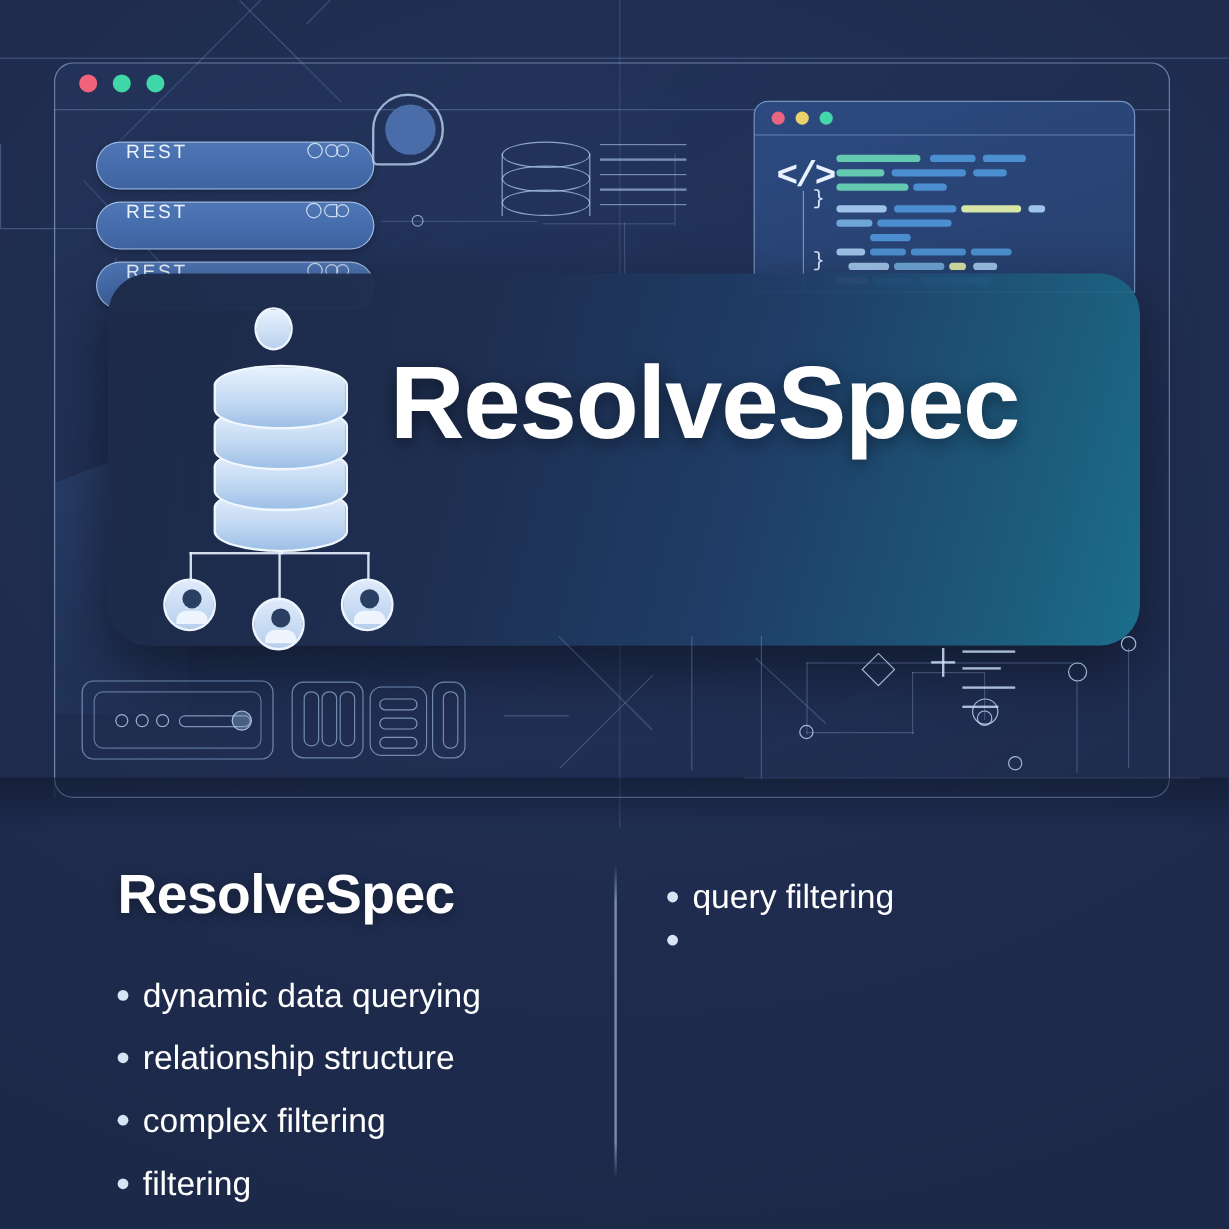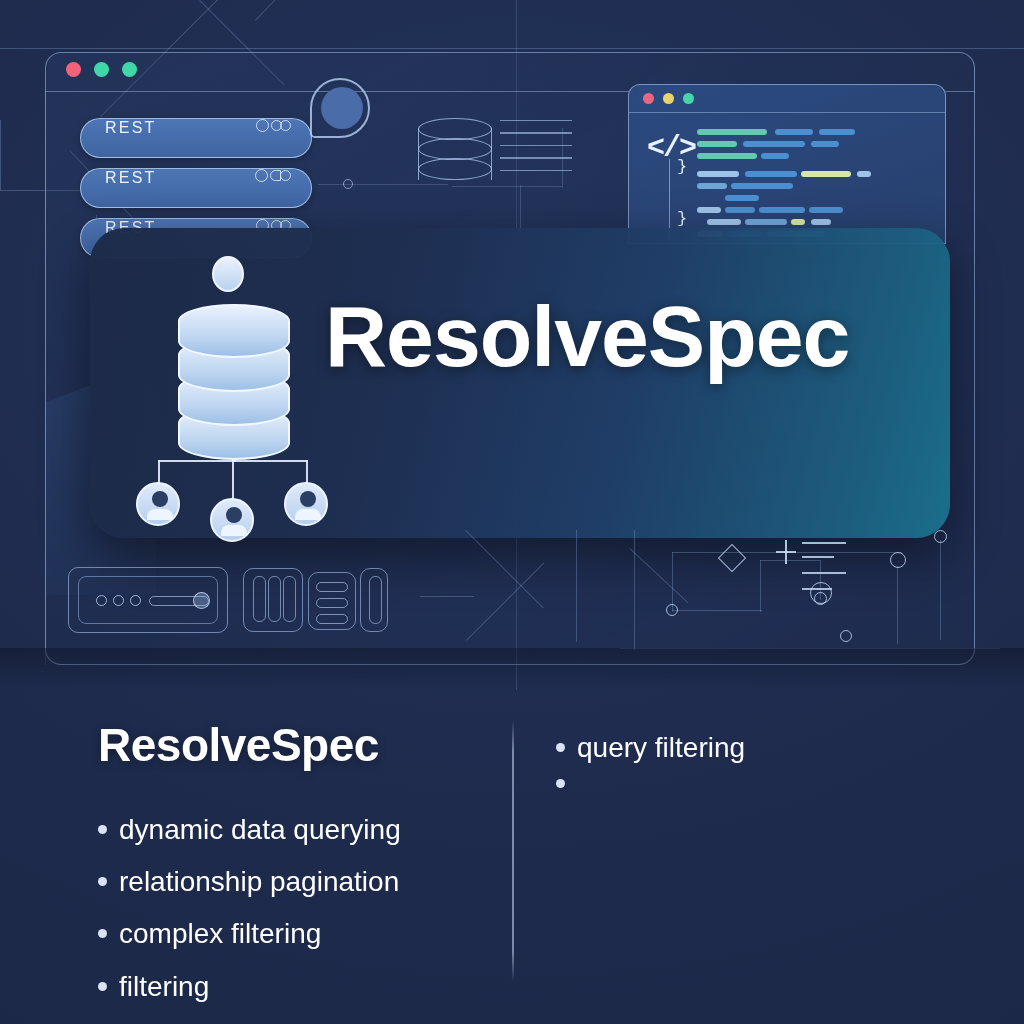--- a/index.html
+++ b/index.html
@@ -356,21 +356,21 @@
 
     <div class="col col-left">
       <div class="col-head">ResolveSpec</div>
       <ul class="bullets">
         <li>
           <span class="bdot"></span>
           <span class="btext">dynamic data querying</span>
         </li>
         <li>
           <span class="bdot"></span>
-          <span class="btext">relationship pagination</span>
+          <span class="btext">relationship structure</span>
         </li>
         <li>
           <span class="bdot"></span>
           <span class="btext">complex filtering</span>
         </li>
         <li>
           <span class="bdot"></span>
           <span class="btext">filtering</span>
         </li>
       </ul>

